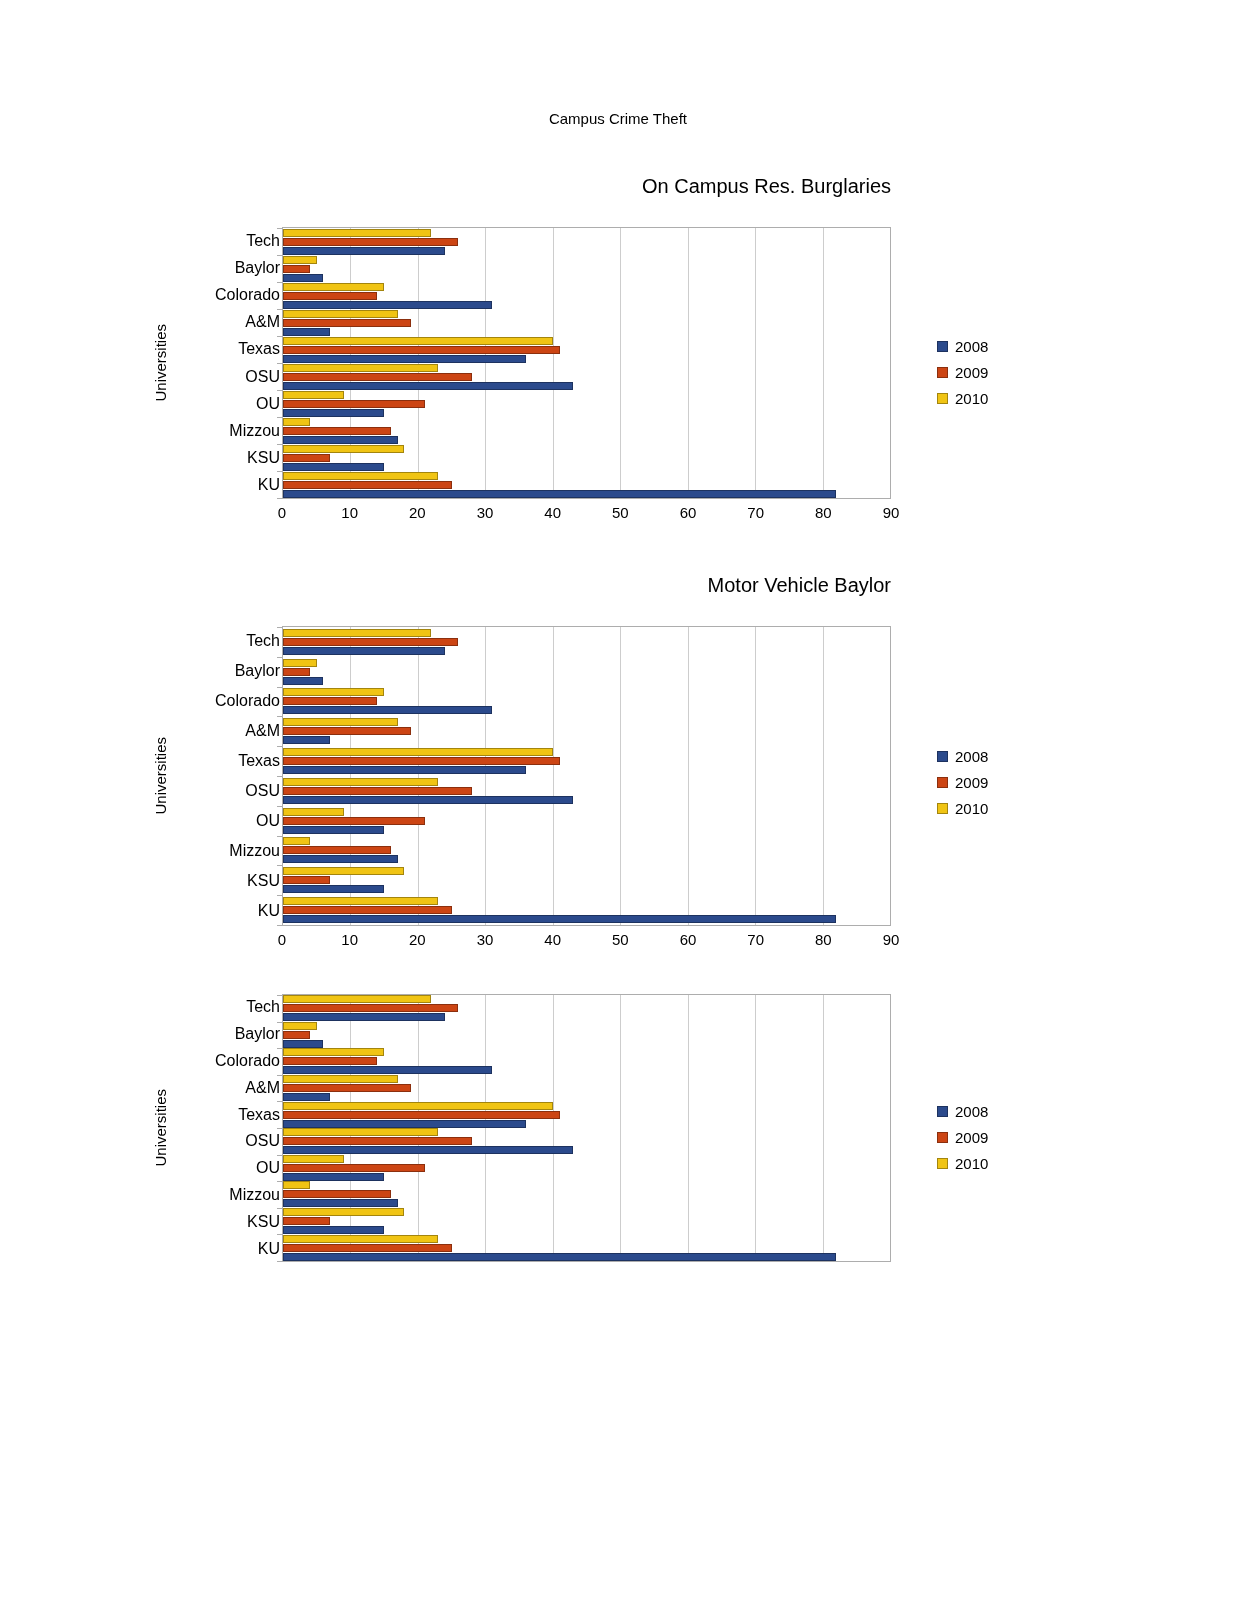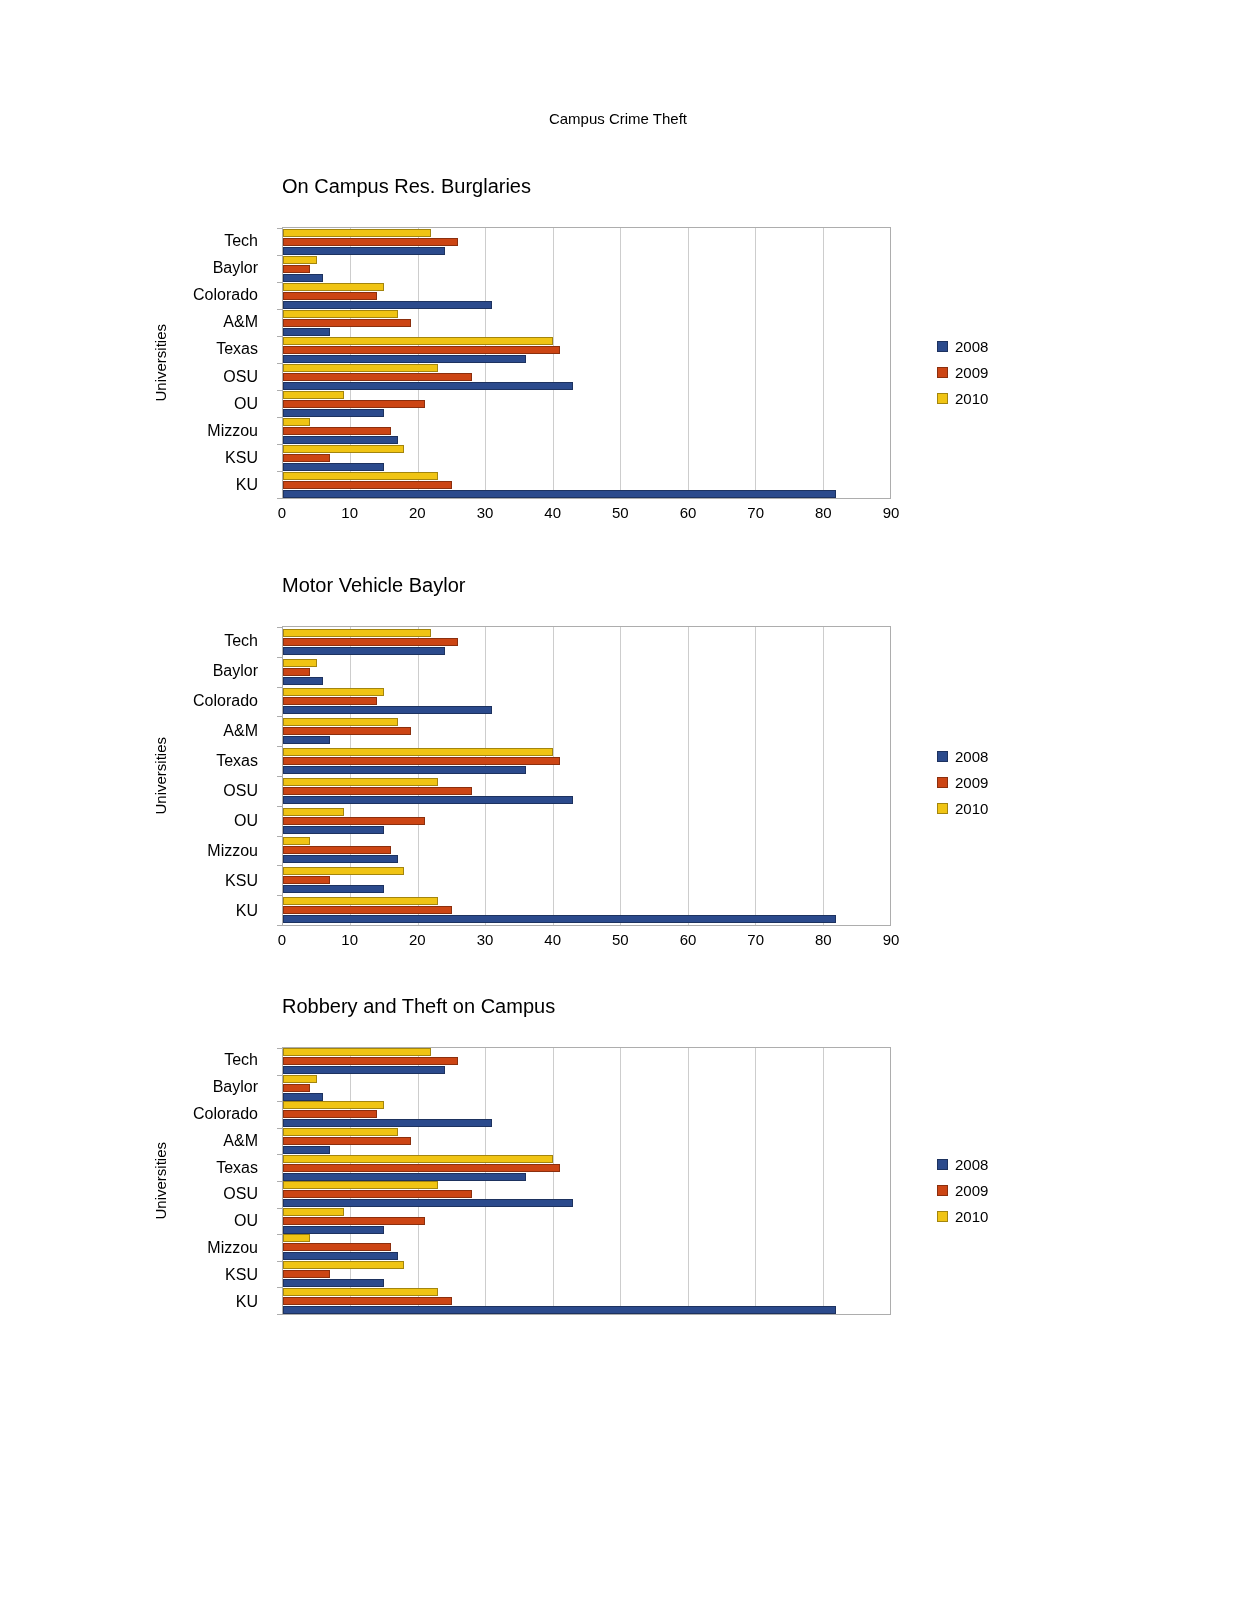--- a/index.html
+++ b/index.html
@@ -16,21 +16,21 @@
   }
   .doc-header{
     text-align:center;
     font-size:15px;
     line-height:18px;
   }
   .chart{margin-left:140px;width:760px;}
   .chart-title{
     margin-left:142px;          
     width:609px;
-    text-align:left;
+    text-align:right;
     font-size:20px;
     line-height:24px;
   }
   .chart.c1{margin-top:46px;}
   .chart.c2{margin-top:52px;}
   .chart.c3{margin-top:46px;}
   .chart-body{display:flex;margin-top:29px;}
   .ylabel-col{
     width:40px;
     display:flex;align-items:center;justify-content:center;
@@ -41,21 +41,21 @@
     font-size:15px;
     white-space:nowrap;
   }
   .cat-labels{
     width:102px;
     display:flex;flex-direction:column;
   }
   .cat-label{
     flex:1;
     display:flex;align-items:center;justify-content:flex-end;
-    padding-right:24px;
+    padding-right:2px;
     font-size:16px;
     white-space:nowrap;
   }
   .plot-wrap{position:relative;width:609px;}
   .plot{
     position:relative;
     width:609px;
     border:1px solid #adadad;
     background:#fff;
     box-sizing:border-box;
@@ -370,21 +370,20 @@
           <span class="xtick" style="left: 55.5556%;">50</span>
           <span class="xtick" style="left: 66.6667%;">60</span>
           <span class="xtick" style="left: 77.7778%;">70</span>
           <span class="xtick" style="left: 88.8889%;">80</span>
           <span class="xtick" style="left: 100%;">90</span>
         </div>
     </div>
   </div>
 
   <div class="chart c3">
-    <div class="chart-title">Robbery and Theft on Campus</div>
     <div class="chart-body">
       <div class="ylabel-col">
         <div class="ylabel">Universities</div>
       </div>
       <div class="cat-labels">
           <div class="cat-label">Tech</div>
           <div class="cat-label">Baylor</div>
           <div class="cat-label">Colorado</div>
           <div class="cat-label">A&amp;M</div>
           <div class="cat-label">Texas</div>

